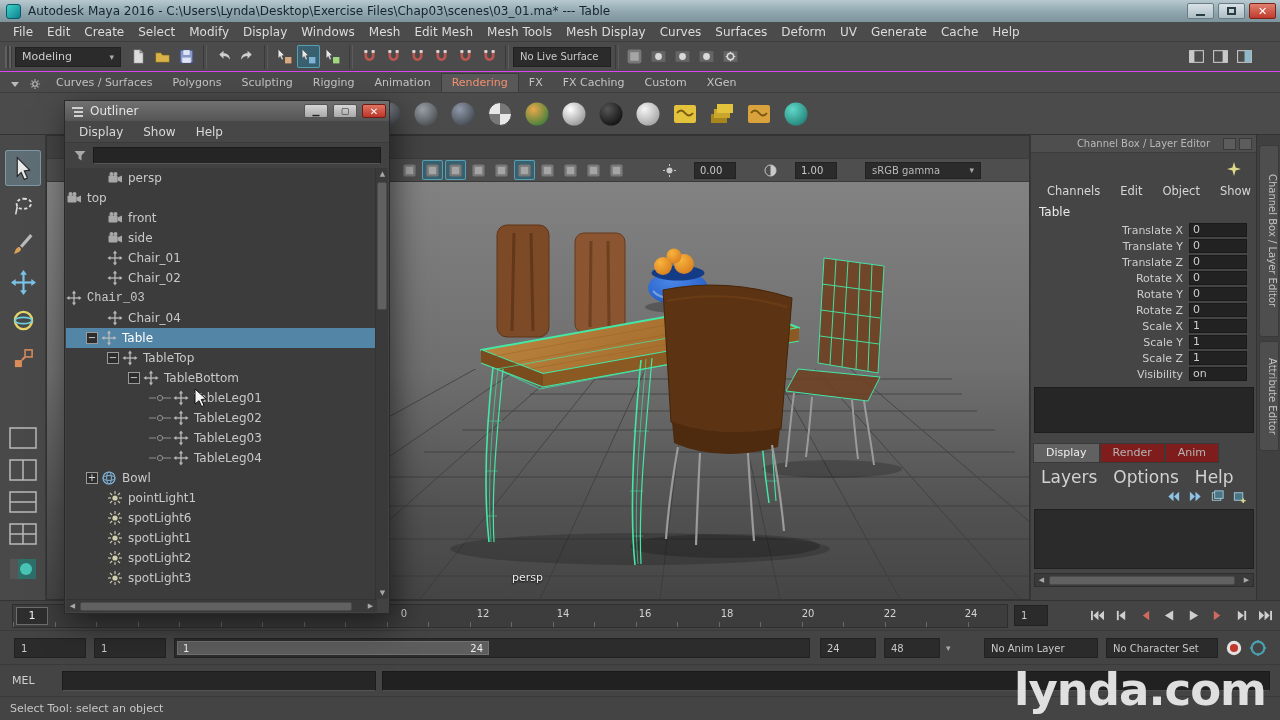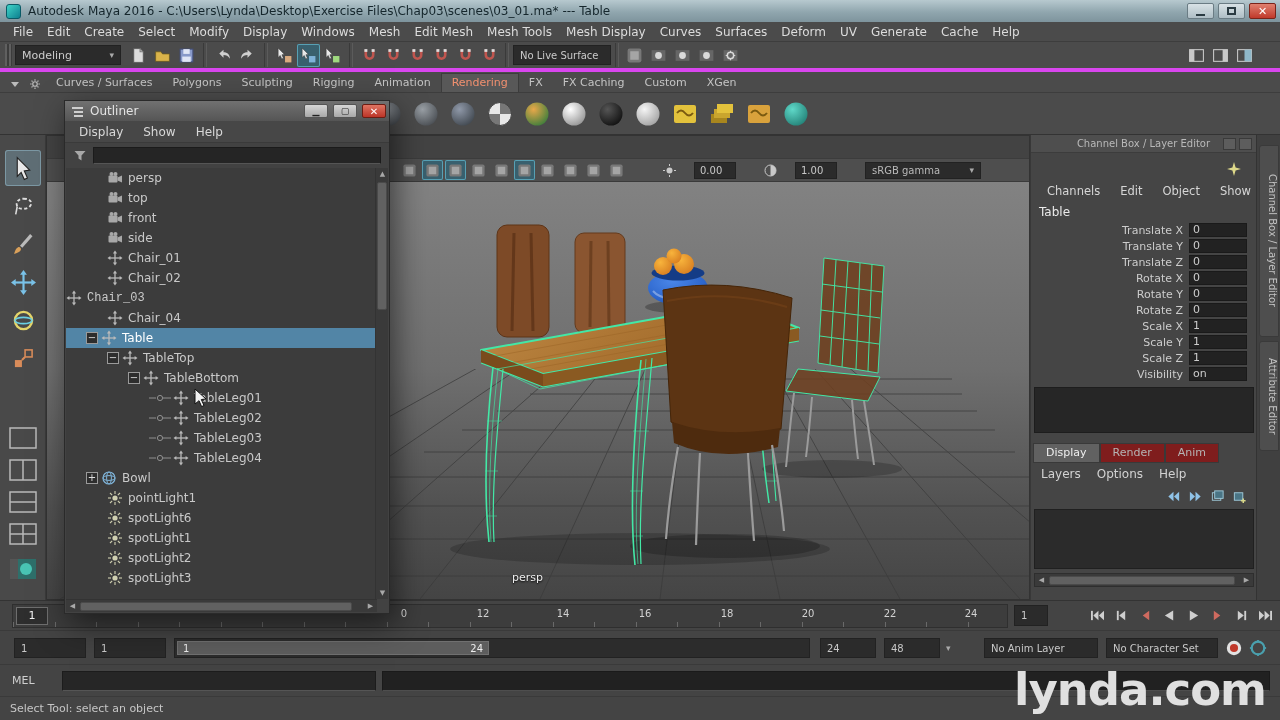--- a/index.html
+++ b/index.html
@@ -12,21 +12,21 @@
 .title-text{white-space:nowrap;overflow:hidden}
 .win-btns{position:absolute;right:4px;top:3px;display:flex;gap:4px}
 .wbtn{width:27px;height:16px;background:linear-gradient(#d8e2e6,#aebec5);border:1px solid #6a7c84;border-radius:2px;display:flex;align-items:center;justify-content:center}
 .wbtn.close{background:linear-gradient(#e0816f,#c0392b);border-color:#7a241a;color:#fff;font-size:11px}
 .glyph-min{width:9px;height:2px;background:#2a3b42;margin-top:7px}
 .glyph-max{width:9px;height:8px;border:2px solid #2a3b42}
 
 .menubar{position:absolute;left:0;top:22px;width:1280px;height:20px;background:#4b4b4b;display:flex;align-items:center;padding-left:6px;border-bottom:1px solid #3d3d3d}
 .mi{padding:0 7px;color:#dcdcdc;font-size:12px}
 
-.statusline{position:absolute;left:0;top:42px;width:1280px;height:30px;background:#4b4b4b;border-bottom:4px solid #d946ef;display:flex;align-items:center;padding-left:2px}
+.statusline{position:absolute;left:0;top:42px;width:1280px;height:30px;background:#4b4b4b;border-bottom:1px solid #d946ef;display:flex;align-items:center;padding-left:2px}
 .grip{width:7px;height:22px;margin:0 3px;background:repeating-linear-gradient(90deg,#606060 0 2px,#3c3c3c 2px 4px);flex:0 0 auto}
 .msel{height:20px;background:#2b2b2b;border:1px solid #222;display:flex;align-items:center;padding:0 6px;color:#ccc;font-size:11px;margin-right:6px;width:106px;justify-content:space-between;flex:0 0 auto}
 .arr{font-size:9px;color:#aaa}
 .icon22{width:23px;height:23px;display:flex;align-items:center;justify-content:center;border-radius:2px;flex:0 0 auto}
 .icon22 svg{width:17px;height:17px}
 .icon22.active{background:#39606e;box-shadow:inset 0 0 0 1px #57a0b4}
 .sep{width:4px;height:24px;margin:0 4px;border-left:1px solid #3a3a3a;border-right:1px solid #5b5b5b;flex:0 0 auto}
 .fld{height:20px;background:#2b2b2b;border:1px solid #222;color:#c9c9c9;font-size:10px;display:flex;align-items:center;padding:0 6px}
 .sl-group{display:flex;align-items:center;gap:1px}
 
@@ -64,21 +64,21 @@
 .cb-menus{position:absolute;top:49px;left:16px;display:flex;gap:20px;font-size:11.5px;color:#d6d6d6}
 .cb-obj{position:absolute;top:70px;left:8px;font-size:12px;color:#eaeaea}
 .cb-attrs{position:absolute;top:87px;left:0;width:226px}
 .cb-row{display:flex;height:16px;align-items:center}
 .cb-label{width:158px;text-align:right;padding-right:6px;font-size:11px;color:#ccc}
 .cb-val{width:58px;height:14px;background:#222;border:1px solid #1a1a1a;font-size:11px;color:#ccc;padding-left:3px;line-height:12px}
 .cb-dark{position:absolute;top:252px;left:3px;width:220px;height:46px;background:#262626;border:1px solid #1d1d1d}
 .cb-tabs{position:absolute;top:308px;left:2px;display:flex}
 .cb-tab{height:20px;padding:2px 12px;font-size:11px;background:#7f1d1d;border:1px solid #393939;color:#b5b5b5}
 .cb-tab.active{background:#616161;color:#eee}
-.cb-lmenus{position:absolute;top:332px;left:10px;display:flex;gap:16px;font-size:12px;color:#d2d2d2}
+.cb-lmenus{position:absolute;top:332px;left:10px;display:flex;gap:16px;font-size:17px;color:#d2d2d2}
 .cb-licons{position:absolute;top:352px;right:8px;display:flex;gap:4px}
 .cb-licons span{width:18px;height:18px;display:flex;align-items:center;justify-content:center}
 .cb-licons svg{width:15px;height:15px}
 .cb-list{position:absolute;top:374px;left:3px;width:220px;height:60px;background:#2b2b2b;border:1px solid #202020}
 .cb-hscroll{position:absolute;top:438px;left:3px;width:220px;height:14px;background:#3a3a3a;border:1px solid #2e2e2e}
 
 .sidestrip{position:absolute;left:1256px;top:135px;width:24px;height:465px;background:#404040;border-left:1px solid #333}
 .vtab{position:absolute;left:2px;width:20px;background:#4e4e4e;border:1px solid #3a3a3a;border-radius:3px 0 0 3px;color:#c3c3c3;font-size:10px;writing-mode:vertical-rl;text-align:center;padding:8px 0;overflow:hidden;white-space:nowrap}
 
 .olw{position:absolute;left:64px;top:100px;width:326px;height:514px;background:#424242;border:1px solid #2a2a2a;box-shadow:5px 10px 30px rgba(0,0,0,.55);z-index:40}
@@ -943,21 +943,21 @@
     <div class="ol-tree" id="ol-tree">
         <div class="ol-row" style="padding-left: 41px;">
           <span class="ol-icon"><svg viewBox="0 0 16 16">
               <circle cx="4.5" cy="4" r="2" fill="#a8a8a8"></circle>
               <circle cx="8.5" cy="4" r="2" fill="#a8a8a8"></circle>
               <rect x="1.5" y="5.5" width="9" height="7" rx="1" fill="#a8a8a8"></rect>
               <path d="M10.5 7.5 L15 5.5 V12.5 L10.5 10.5 Z" fill="#a8a8a8"></path>
             </svg></span>
           <span>persp</span>
         </div>
-        <div class="ol-row" style="padding-left: 41px;">
+        <div class="ol-row" style="">
           <span class="ol-icon"><svg viewBox="0 0 16 16">
               <circle cx="4.5" cy="4" r="2" fill="#a8a8a8"></circle>
               <circle cx="8.5" cy="4" r="2" fill="#a8a8a8"></circle>
               <rect x="1.5" y="5.5" width="9" height="7" rx="1" fill="#a8a8a8"></rect>
               <path d="M10.5 7.5 L15 5.5 V12.5 L10.5 10.5 Z" fill="#a8a8a8"></path>
             </svg></span>
           <span>top</span>
         </div>
         <div class="ol-row" style="padding-left: 41px;">
           <span class="ol-icon"><svg viewBox="0 0 16 16">

